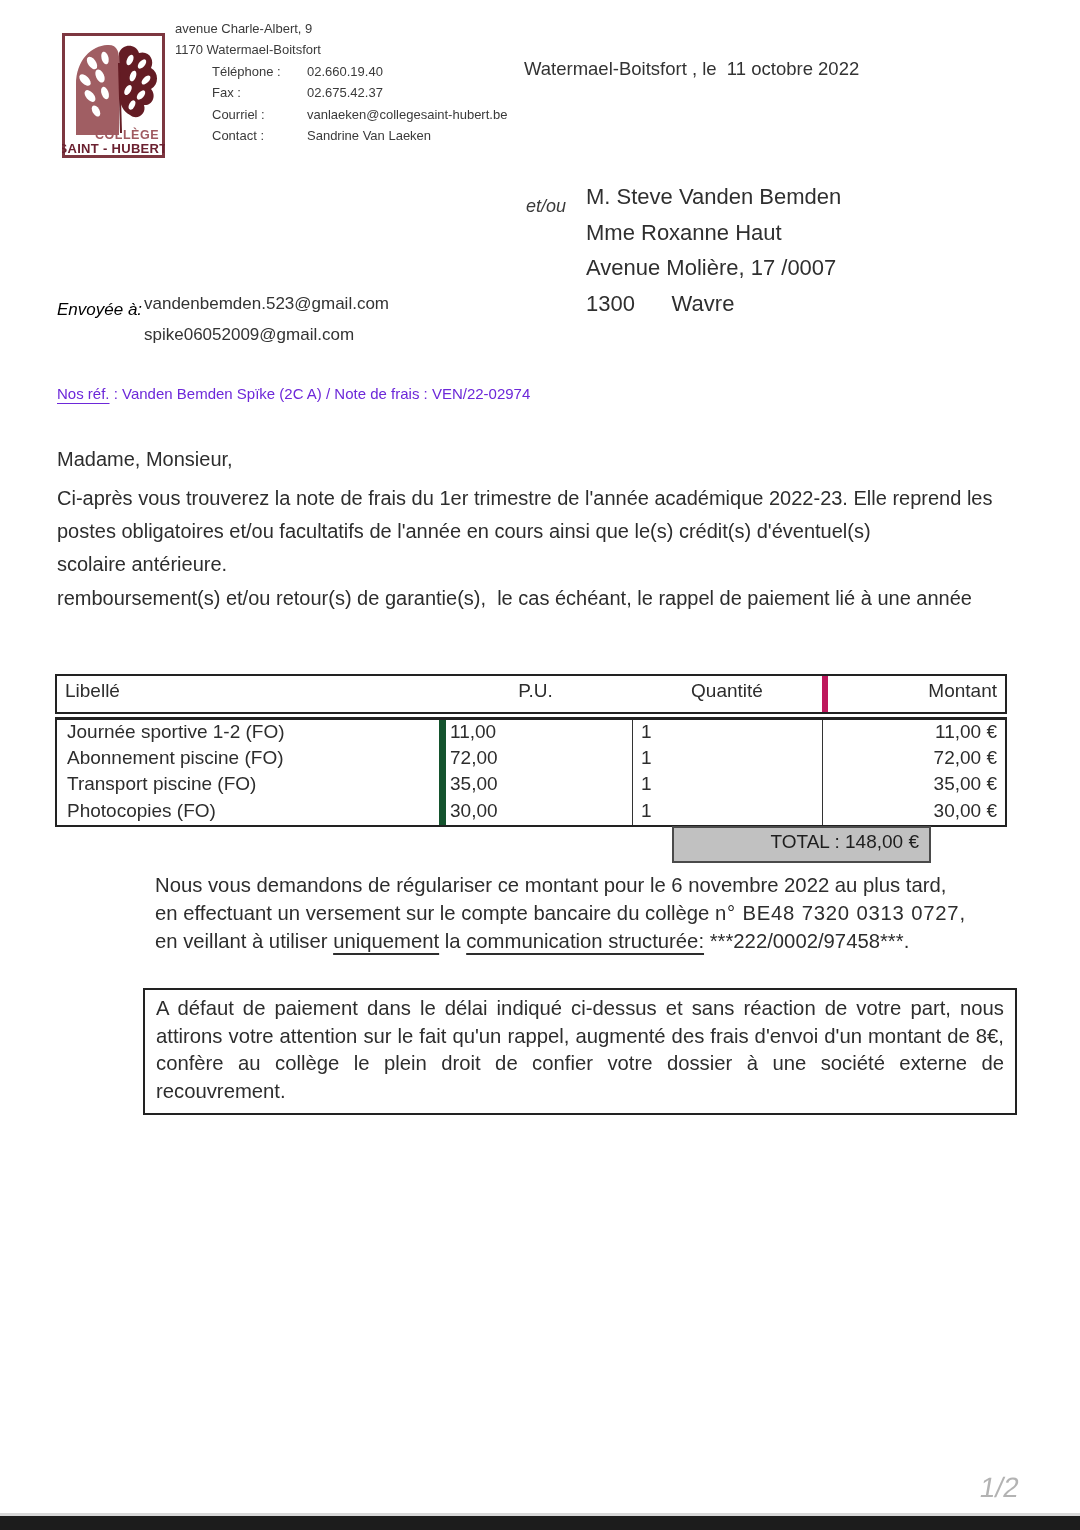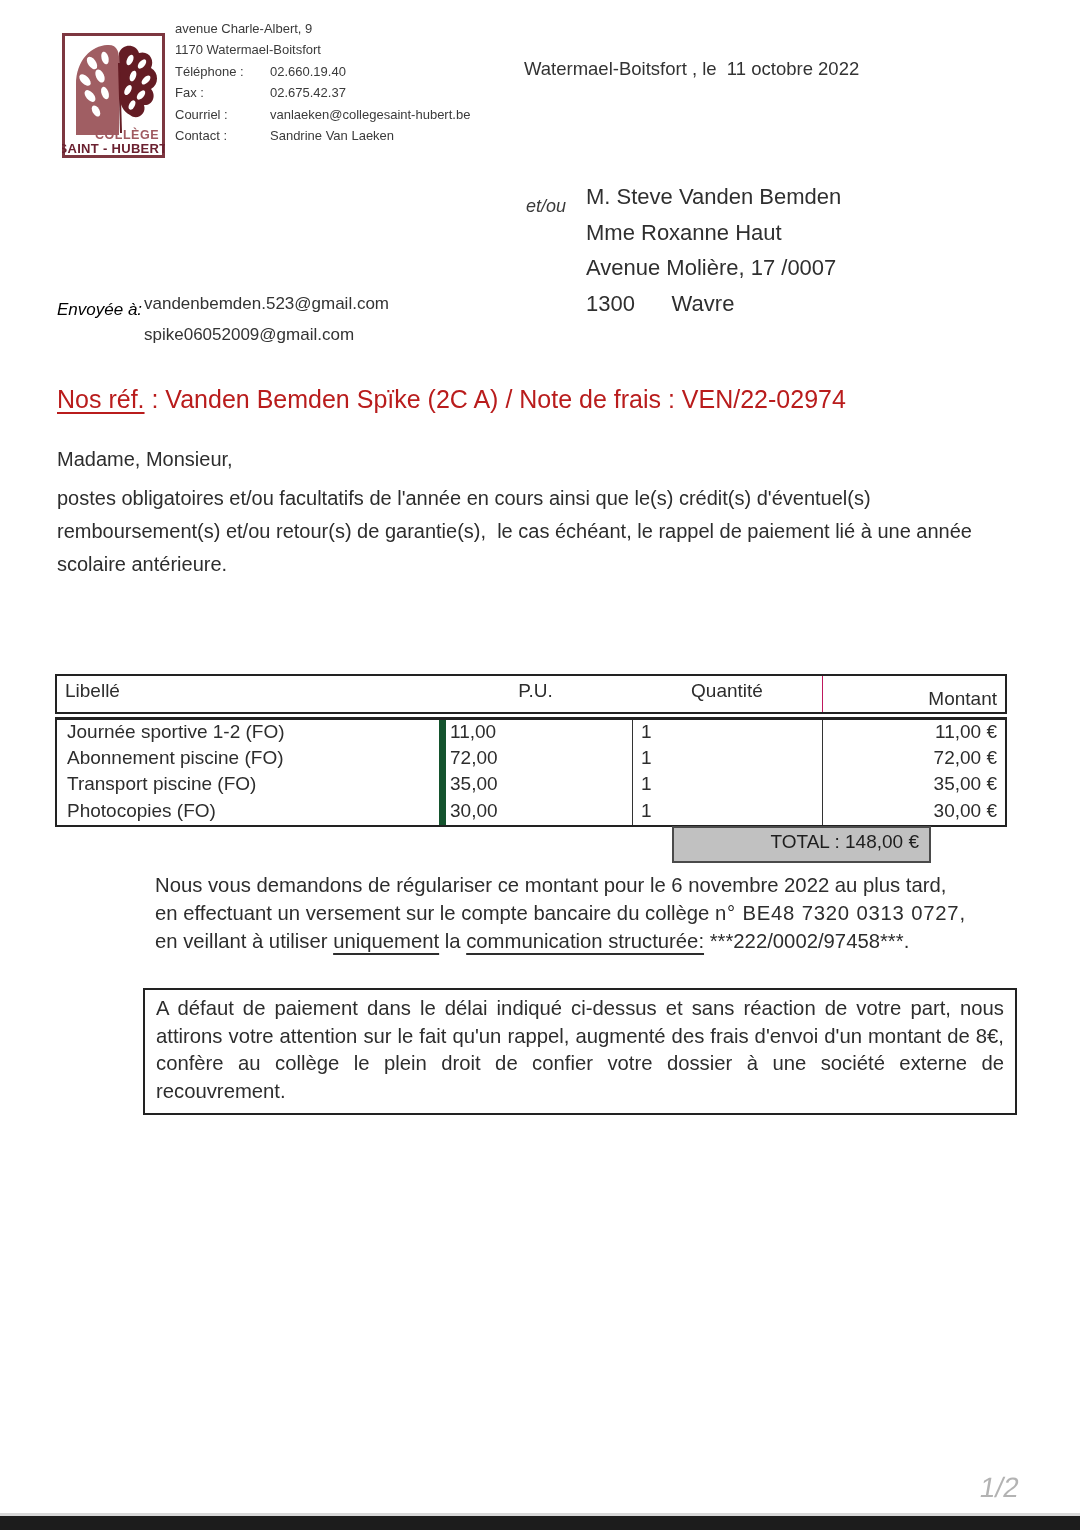--- a/index.html
+++ b/index.html
@@ -7,47 +7,47 @@
     width:1080px;height:1530px;position:relative;background:#ffffff;
     font-family:"Liberation Sans","DejaVu Sans",sans-serif;color:#2d2d2d;
     overflow:hidden;
   }
   .abs{position:absolute;}
   .pre{white-space:pre;}
 
   
   .logo-box{left:62px;top:33px;width:103px;height:125px;border-radius:28px;}
   .contact-block{left:175px;top:18px;font-size:13px;line-height:21.4px;color:#3a3a3a;}
-  .contact-row{display:grid;grid-template-columns:95px auto;}
+  .contact-row{display:grid;grid-template-columns:95px auto;margin-left:37px;}
   .date-line{left:524px;top:58px;font-size:18.5px;color:#333;}
 
   
   .etou{left:526px;top:196px;font-size:18px;font-style:italic;color:#3a3a3a;}
   .recipient{left:586px;top:179px;font-size:22px;line-height:35.5px;color:#2f2f2f;}
 
   
   .sentto-label{left:57px;top:300px;font-size:17px;font-style:italic;color:#000000;}
   .emails{left:144px;top:288px;font-size:17px;line-height:31px;color:#333;}
 
   
-  .refline{left:57px;top:385px;font-size:25px;color:#b91c1c;}
+  .refline{left:57px;top:385px;font-size:15px;color:#6d28d9;}
   .refline .u{text-decoration:underline;text-underline-offset:4px;}
   .salutation{left:57px;top:448px;font-size:20px;}
   .intro{left:57px;top:482px;font-size:20px;line-height:33.2px;width:990px;}
 
   
   .tbl{left:55px;top:674px;width:952px;font-size:19px;}
   .tbl-head{
     border:2px solid #222;height:36px;
     display:grid;grid-template-columns:382px 193px 190px 1fr;
     align-items:start;
   }
   .tbl-head .c1{padding:4px 0 0 8px;}
   .tbl-head .c2,.tbl-head .c3{padding-top:4px;text-align:center;}
-  .tbl-head .c4{padding:12px 8px 0 0;text-align:right;border-left:1px solid #be185d;height:100%;box-sizing:border-box;}
+  .tbl-head .c4{padding:4px 8px 0 0;text-align:right;border-left:6px solid #be185d;height:100%;box-sizing:border-box;}
   .tbl-body{border:2px solid #222;border-top-width:3px;margin-top:3px;}
   .tbl-row{display:grid;grid-template-columns:382px 193px 190px 1fr;height:26.2px;}
   .tbl-row .c1{padding:1px 0 0 10px;}
   .tbl-row .c2{padding:1px 0 0 4px;border-left:7px solid #14532d;}
   .tbl-row .c3{padding:1px 0 0 8px;border-left:1px solid #333;}
   .tbl-row .c4{padding:1px 8px 0 0;text-align:right;border-left:1px solid #333;}
   .total-box{
     left:672px;top:826px;width:259px;height:37px;box-sizing:border-box;
     background:#c1c1c1;border:2px solid #4a4a4a;
     font-size:19px;text-align:right;padding:3px 10px 0 0;color:#1e1e1e;
@@ -142,23 +142,24 @@
 <div class="abs emails">
   <div>vandenbemden.523@gmail.com</div>
   <div>spike06052009@gmail.com</div>
 </div>
 
 <div class="abs refline pre"><span class="u">Nos réf.</span><span> : Vanden Bemden Spïke (2C A) / Note de frais : VEN/22-02974</span></div>
 
 <div class="abs salutation">Madame, Monsieur,</div>
 
 <div class="abs intro">
+  <div class="pre">Ci-après vous trouverez la note de frais du 1er trimestre de l'année académique 2022-23. Elle reprend les</div>
   <div class="pre">postes obligatoires et/ou facultatifs de l'année en cours ainsi que le(s) crédit(s) d'éventuel(s)</div>
+  <div class="pre">scolaire antérieure.</div>
   <div class="pre">remboursement(s) et/ou retour(s) de garantie(s),  le cas échéant, le rappel de paiement lié à une année</div>
-  <div class="pre">scolaire antérieure.</div>
 </div>
 
 <div class="abs tbl">
   <div class="tbl-head">
     <div class="c1">Libellé</div>
     <div class="c2">P.U.</div>
     <div class="c3">Quantité</div>
     <div class="c4">Montant</div>
   </div>
   <div class="tbl-body">

